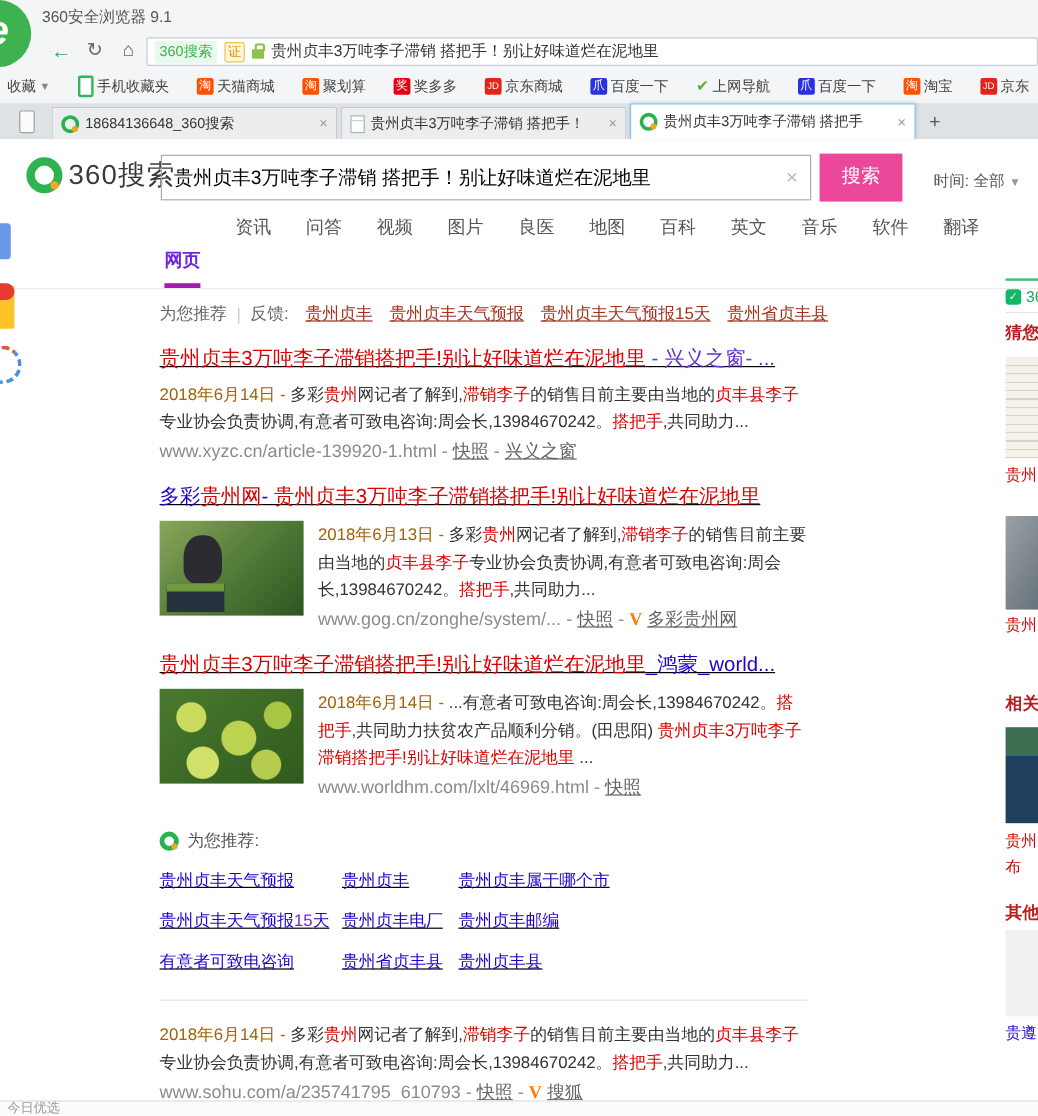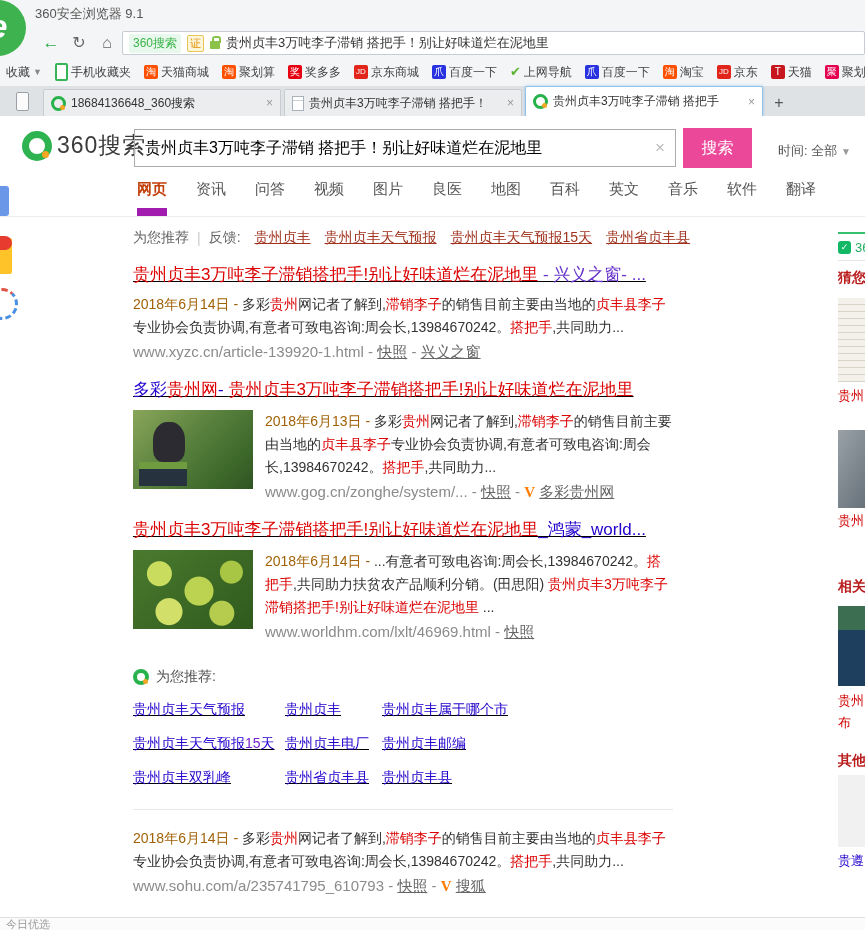--- a/index.html
+++ b/index.html
@@ -19,21 +19,21 @@
   .addressbar{flex:1;height:22px;background:#fff;border:1px solid #c6ccd1;border-radius:2px;
               display:flex;align-items:center;padding:0 6px;gap:6px;overflow:hidden;}
   .chip-engine{background:#e9f8ec;color:#39b54a;font-size:12px;padding:1px 4px;border-radius:2px;flex:none;}
   .chip-cert{background:#fdf6d8;color:#e08e00;border:1px solid #e8c35a;font-size:11px;
              padding:0 2px;border-radius:2px;flex:none;}
   .lock{width:10px;height:8px;background:#8bc34a;border-radius:1px;position:relative;margin-top:4px;flex:none;}
   .lock::before{content:"";position:absolute;top:-5px;left:2px;width:5px;height:5px;
                 border:2px solid #8bc34a;border-bottom:none;border-radius:3px 3px 0 0;}
   .addr-text{font-size:13px;color:#333;white-space:nowrap;}
 
-  .bookmarksbar{height:28px;background:#f4f5f6;display:flex;align-items:center;gap:13px;
+  .bookmarksbar{height:28px;background:#f4f5f6;display:flex;align-items:center;gap:23px;
                 padding-left:6px;font-size:12px;color:#424242;white-space:nowrap;overflow:hidden;}
   .bm{display:flex;align-items:center;gap:3px;flex:none;}
   .bm-icon{width:14px;height:14px;border-radius:2px;color:#fff;font-size:10px;line-height:14px;
            text-align:center;flex:none;overflow:hidden;}
   .bm-icon.small-glyph{font-size:8px;}
   .bm-phone{width:9px;height:14px;border:2px solid #35b558;border-radius:2px;background:#fff;}
   .bm-check{color:#58b530;font-size:13px;font-weight:bold;width:auto;background:none;}
   .bm-caret{color:#888;font-size:9px;}
 
   .tabbar{height:30px;background:#dfe2e5;display:flex;align-items:flex-end;padding-left:16px;}
@@ -66,21 +66,21 @@
                     font-family:inherit;background:transparent;}
   .clear-x{width:30px;text-align:center;color:#bbb;font-size:17px;flex:none;}
   .search-btn{position:absolute;left:683px;top:12px;width:69px;height:40px;background:#ec4899;
               color:#fff;font-size:16px;border:none;text-align:center;line-height:40px;}
   .time-filter{position:absolute;left:778px;top:26px;font-size:13px;color:#555;white-space:nowrap;}
   .tf-caret{color:#999;font-size:10px;}
 
   .nav-wrap{border-bottom:1px solid #ececec;}
   .nav{margin-left:137px;display:flex;gap:29px;font-size:15px;color:#555;}
   .nav-item{padding-bottom:9px;}
-  .nav-item.active{color:#c2410c;font-weight:bold;border-bottom:8px solid #a21caf;}
+  .nav-item.active{color:#6d28d9;font-weight:bold;border-bottom:4px solid #a21caf;margin-top:28px;}
 
   .main{margin-left:133px;width:540px;}
   .rec-top{margin-top:12px;font-size:14px;color:#666;display:flex;align-items:center;gap:14px;white-space:nowrap;}
   .rec-top .bar{color:#ccc;margin:0 -6px;}
   .rec-link{color:#a0321e;text-decoration:underline;}
 
   .result{margin-top:17px;}
   .r-title{display:block;font-size:17px;line-height:22px;text-decoration:underline;}
   .seg-red{color:#dc0000;}.seg-blue{color:#2200cc;}.seg-purple{color:#6633cc;}
   .seg-date{color:#a16207;}.seg-body{color:#333;}
@@ -325,21 +325,21 @@
         <span class="rg-ring"></span>
         <span>为您推荐:</span>
       </div>
       <div class="rg-links" id="grid-holder">
           <a class="g-link"><span class="seg-g">贵州贞丰天气预报</span></a>
           <a class="g-link"><span class="seg-g">贵州贞丰</span></a>
           <a class="g-link"><span class="seg-g">贵州贞丰属于哪个市</span></a>
           <a class="g-link"><span class="seg-g">贵州贞丰天气预报</span><span class="seg-p">15</span><span class="seg-g">天</span></a>
           <a class="g-link"><span class="seg-g">贵州贞丰电厂</span></a>
           <a class="g-link"><span class="seg-g">贵州贞丰邮编</span></a>
-          <a class="g-link"><span class="seg-g">贵州贞丰双乳峰</span></a>
+          <a class="g-link"><span class="seg-g">有意者可致电咨询</span></a>
           <a class="g-link"><span class="seg-g">贵州省贞丰县</span></a>
           <a class="g-link"><span class="seg-g">贵州贞丰县</span></a>
         </div>
       <div class="divider"></div>
     </div>
 
     <div id="results-holder-2">
         <div class="result">
           <div class="r-desc"><span class="seg-date">2018年6月14日 - </span><span class="seg-body">多彩</span><span class="seg-red">贵州</span><span class="seg-body">网记者了解到,</span><span class="seg-red">滞销李子</span><span class="seg-body">的销售目前主要由当地的</span><span class="seg-red">贞丰县李子</span><span class="seg-body">专业协会负责协调,有意者可致电咨询:周会长,13984670242。</span><span class="seg-red">搭把手</span><span class="seg-body">,共同助力...</span></div>
           <div class="r-url"><span>www.sohu.com/a/235741795_610793</span> - <a class="u-link">快照</a> - <span class="v-badge">V</span> <a class="u-link">搜狐</a></div>

